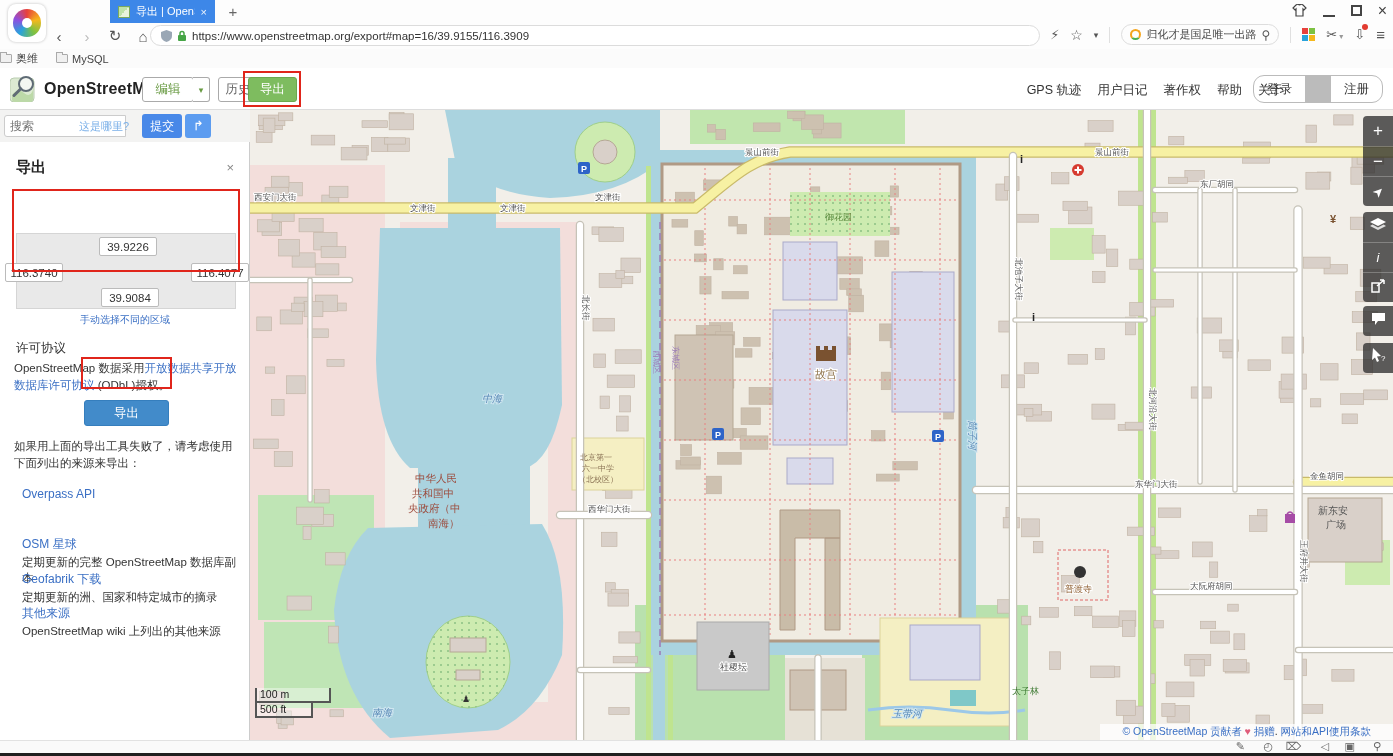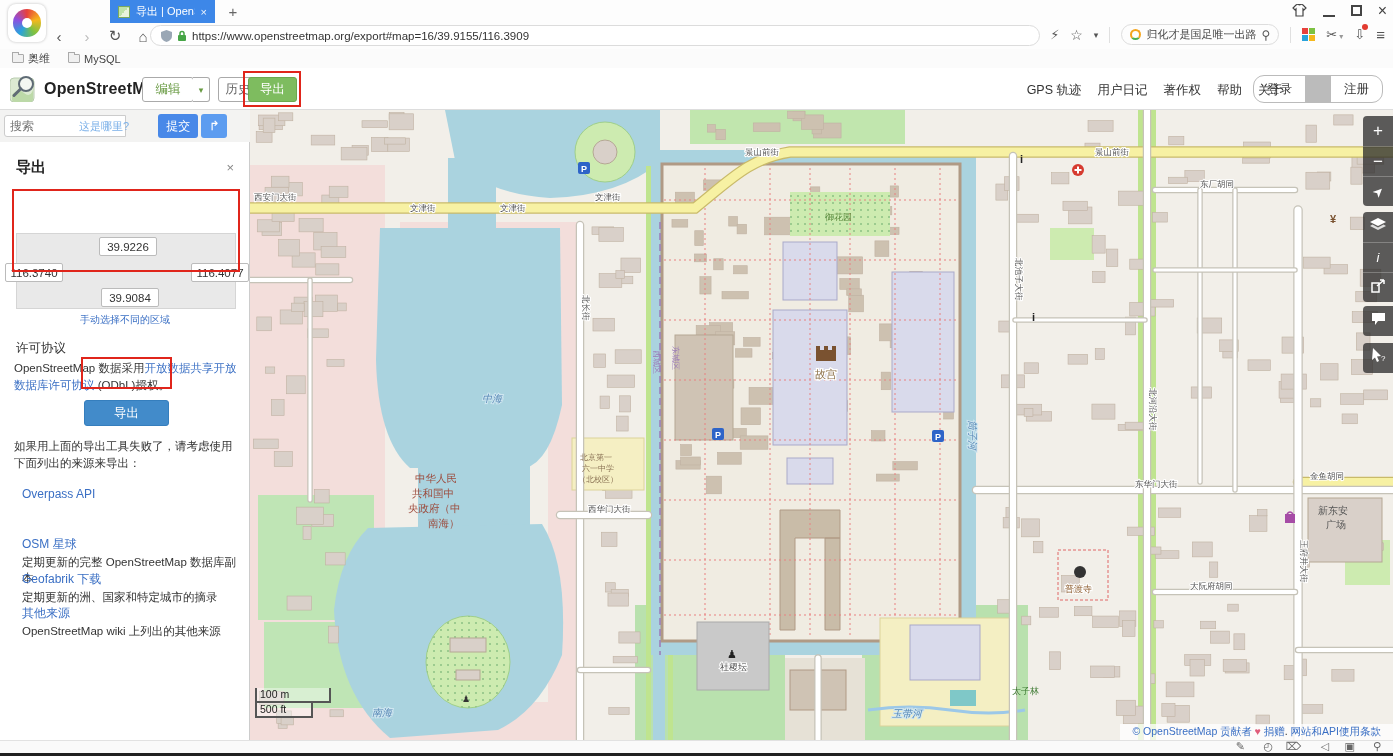--- a/index.html
+++ b/index.html
@@ -26,42 +26,42 @@
   #urlbox .u{font-size:11.5px;color:#333;white-space:nowrap}
   #rtools{position:absolute;right:8px;top:24px;display:flex;align-items:center;gap:11px;color:#555}
   #rtools .sep{width:1px;height:16px;background:#e0e0e0}
   #searchpill{display:flex;align-items:center;gap:5px;border:1px solid #ddd;border-radius:11px;height:21px;padding:0 8px}
   #searchpill .oring{width:11px;height:11px;border-radius:50%;border:2.5px solid #f5a51c;border-bottom-color:#4caf50}
   #searchpill .q{font-size:11px;color:#444;white-space:nowrap;max-width:118px;overflow:hidden}
   .grid4{width:13px;height:13px;display:grid;grid-template-columns:6px 6px;grid-gap:1px}
   .grid4 b{width:6px;height:6px}
   .dlwrap{position:relative}
   .dlwrap .dot{position:absolute;right:-3px;top:-3px;width:6px;height:6px;border-radius:50%;background:#e23b30}
-  #bookbar{position:absolute;left:0;top:49px;width:1393px;height:19px;background:#fbfbfb;display:flex;align-items:center;gap:18px;padding-left:12px}
+  #bookbar{position:absolute;left:0;top:49px;width:1393px;height:19px;background:#fbfbfb;display:flex;align-items:center;gap:18px;}
   .bk{display:flex;align-items:center;gap:4px;font-size:11px;color:#444}
   .bk .fold{width:12px;height:9px;border:1px solid #aaa;border-radius:1px;position:relative;background:#f0f0f0}
   .bk .fold::before{content:"";position:absolute;left:-1px;top:-3px;width:5px;height:2px;border:1px solid #aaa;border-bottom:none;background:#f0f0f0}
   
   #osmhead{position:absolute;left:0;top:68px;width:1393px;height:42px;background:#fff;border-bottom:1px solid #ddd}
   #osmhead .brand{position:absolute;left:10px;top:7px;display:flex;align-items:center;gap:7px}
   #osmhead .brand b{font-size:16px;color:#222;letter-spacing:.2px}
   .hbtn{position:absolute;top:9px;height:25px;font-size:12.5px;display:flex;align-items:center;justify-content:center;border:1px solid #aaa;border-radius:3px;background:#fff}
   #btn-edit{left:142px;width:52px;color:#689A42}
   #btn-edit-caret{left:193px;width:17px;color:#689A42;border-left:none;border-radius:0 3px 3px 0;font-size:9px}
   #btn-history{left:214px;width:40px;color:#666;margin-left:4px}
   #btn-export{left:248px;width:49px;background:#7ebc5f;border-color:#6aa74e;color:#fff}
   #osmnav{position:absolute;right:110px;top:14px;display:flex;gap:16px;font-size:12.5px;color:#333}
   #authbox{position:absolute;right:10px;top:7px;height:28px;border:1px solid #bbb;border-radius:11px;display:flex;align-items:center}
   #authbox span{padding:0 13px;font-size:12.5px;color:#333}
   #authbox .dv{width:1px;height:28px;background:#bbb}
   
   #sidebar{position:absolute;left:0;top:110px;width:250px;height:630px;background:#fff;border-right:1px solid #ccc}
   #searchrow{position:absolute;left:0;top:0;width:250px;height:32px;background:#f3f3f2;display:flex;align-items:center;padding:0 4px;gap:3px}
   #searchinput{width:122px;height:22px;border:1px solid #ccc;border-radius:3px 0 0 3px;font-size:12px;padding:0 5px;color:#333}
-  #whereami{font-size:11px;color:#7bb0e8;white-space:nowrap;margin-left:-48px;margin-right:24px;position:relative;left:-2px}
+  #whereami{font-size:11px;color:#7bb0e8;white-space:nowrap;margin-left:-48px;margin-right:8px;position:relative;left:-2px}
   .bluebtn{height:24px;background:#4888e8;color:#fff;border:none;border-radius:3px;font-size:12px;padding:0 8px}
   #routebtn{width:26px;height:24px;background:#5c9cf0;border-radius:3px;color:#fff;font-size:13px;text-align:center;line-height:24px}
   #panel{position:absolute;left:0;top:40px;width:250px}
   #panel h2{font-size:15px;color:#222;margin:8px 0 0 16px;display:inline-block}
   #panel .close{position:absolute;right:16px;top:10px;color:#888;font-size:13px}
   #bbox{position:absolute;left:16px;top:83px;width:220px;height:76px;background:#e9e9e9;border:1px solid #d5d5d5}
   .coord{position:absolute;height:19px;border:1px solid #bbb;background:#fff;font-size:11.5px;text-align:center;color:#333;border-radius:2px}
   #c-top{left:82px;top:3px;width:58px}
   #c-left{left:-12px;top:29px;width:58px}
   #c-right{left:174px;top:29px;width:58px}
@@ -79,21 +79,21 @@
   #mapwrap{position:absolute;left:250px;top:110px;width:1143px;height:630px;overflow:hidden;background:#f2efe9}
   
   .mctl{position:absolute;right:0;width:30px;background:rgba(40,40,40,.75);color:#fff;text-align:center;border-radius:4px 0 0 4px}
   .mbtn{height:30px;line-height:30px;font-size:17px}
   .mbtn+.mbtn{border-top:1px solid rgba(255,255,255,.25)}
   
   #scalebar{position:absolute;left:5px;bottom:22px;font-size:10.5px;color:#222}
   #scalebar .row{border:2px solid #555;border-top:none;padding:0 3px 1px;background:rgba(255,255,255,.4)}
   #scalebar .m{width:76px}
   #scalebar .ft{width:58px;border-top:none}
-  #attrib{position:absolute;right:0;bottom:0;background:rgba(255,255,255,.75);font-size:10.5px;padding:1px 12px;color:#333;white-space:nowrap}
+  #attrib{position:absolute;right:0;bottom:0;background:rgba(255,255,255,.75);font-size:10.5px;padding:1px 22px;color:#333;white-space:nowrap}
   #attrib a{color:#3a6fc4;text-decoration:none}
   #attrib .heart{color:#e05c7a}
   
   .anno{position:absolute;border:2px solid #e0251b;pointer-events:none;z-index:50}
   
   #statusbar{position:absolute;left:0;top:740px;width:1393px;height:13px;background:#fafafa;border-top:1px solid #e2e2e2}
   #statusbar .ic{position:absolute;top:-1px;font-size:11px;color:#666}
   #taskstrip{position:absolute;left:0;top:753px;width:1393px;height:3px;background:#202020}
   svg text{font-family:"Liberation Sans","DejaVu Sans",sans-serif}
   .rl{font-size:8.5px;fill:#555;paint-order:stroke;stroke:#ffffff;stroke-width:2.2px;stroke-linejoin:round}

